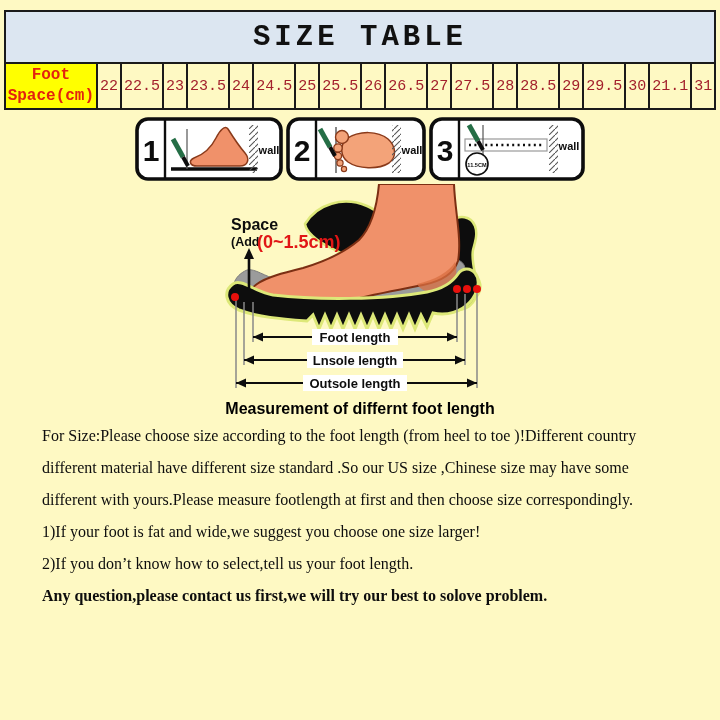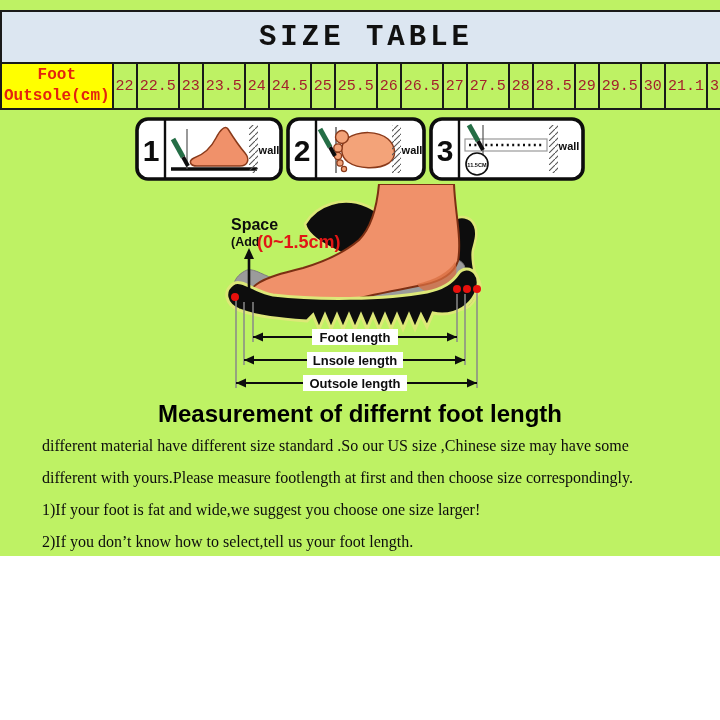--- a/index.html
+++ b/index.html
@@ -1,20 +1,20 @@
 <!DOCTYPE html>
 <html><head>
 <meta charset="utf-8">
 <style>
   html,body{margin:0;padding:0;}
   body{
     width:720px;height:720px;background:#ffffff;
     font-family:"Liberation Sans",sans-serif;color:#111;
   }
-  .page{position:relative;width:720px;height:556px;overflow:hidden;background:#bef264;}
+  .page{position:relative;width:720px;height:720px;overflow:hidden;background:#fef9c3;}
 
   
   table.size{
     border-collapse:collapse;
     margin:10px auto 0 auto;
     width:702px;
     table-layout:auto;
   }
   table.size td{
     border:2px solid #1a1a1a;
@@ -47,21 +47,21 @@
     gap:3px;margin-top:7px;height:64px;
   }
   .steps svg{display:block;}
 
   
   .foot-fig{text-align:right;margin-top:3px;height:215px;}
   .foot-fig svg{display:block;margin:0 auto;}
 
   
   .heading{
-    text-align:center;font-weight:bold;font-size:24px;
+    text-align:center;font-weight:bold;font-size:16px;
     margin:1px 0 8px 0;color:#000;
     font-family:"Liberation Sans",sans-serif;
   }
   .notes{
     margin:4px 0 0 42px;
     font-family:"Liberation Serif","DejaVu Serif",serif;
     font-size:16px;color:#0d0d0d;
   }
   .notes .line{
     white-space:nowrap;line-height:20px;margin-bottom:12px;
@@ -72,21 +72,21 @@
 <body>
 
 <div class="page">
 
   <table class="size">
     <tbody id="size-rows">
       <tr>
         <td class="title-cell" colspan="20">SIZE TABLE</td>
       </tr>
     <tr>
-          <td class="rowhead">Foot Outsole(cm)</td>
+          <td class="rowhead">Foot Space(cm)</td>
           <td class="val red">22</td>
           <td class="val red">22.5</td>
           <td class="val red">23</td>
           <td class="val red">23.5</td>
           <td class="val red">24</td>
           <td class="val red">24.5</td>
           <td class="val red">25</td>
           <td class="val red">25.5</td>
           <td class="val red">26</td>
           <td class="val red">26.5</td>
@@ -230,20 +230,21 @@
       <polygon points="81,199 91,194.5 91,203.5" fill="#0d0d0d"></polygon>
       <polygon points="322,199 312,194.5 312,203.5" fill="#0d0d0d"></polygon>
       <rect x="148" y="191" width="104" height="16" fill="#ffffff"></rect>
       <text x="200" y="203.5" text-anchor="middle" font-size="13" font-weight="bold" font-family="Liberation Sans, sans-serif" fill="#0d0d0d">Outsole length</text>
     </svg>
   </div>
 
   <div class="heading">Measurement of differnt foot length</div>
 
   <div class="notes">
+    <div class="line">For Size:Please choose size according to the foot length (from heel to toe )!Different country</div>
     <div class="line">different material have different size standard .So our US size ,Chinese size may have some</div>
     <div class="line">different with yours.Please measure footlength at first and then choose size correspondingly.</div>
     <div class="line">1)If your foot is fat and wide,we suggest you choose one size larger!</div>
     <div class="line">2)If you don’t know how to select,tell us your foot length.</div>
     <div class="line bold">Any question,please contact us first,we will try our best to solove problem.</div>
   </div>
 
 </div>
 
 </body></html>

